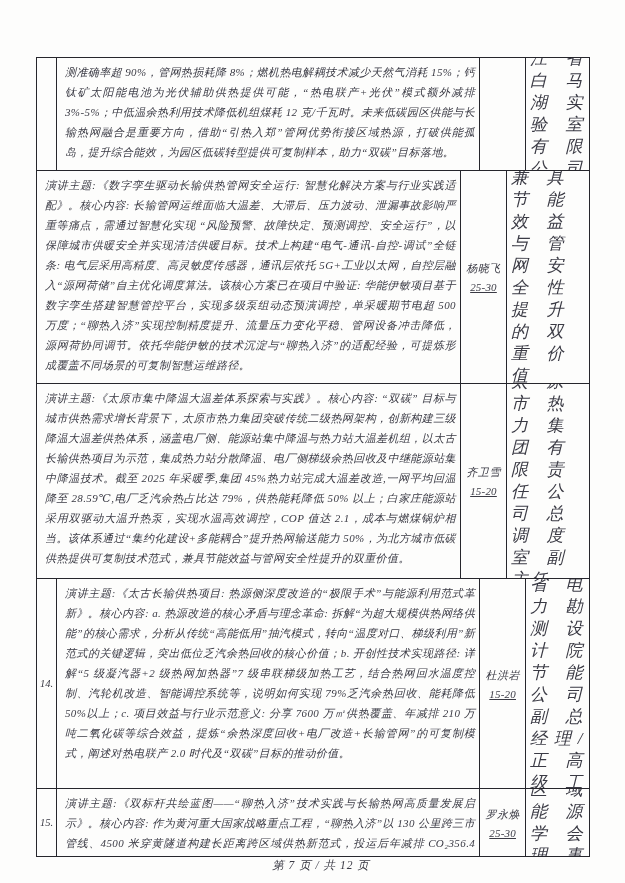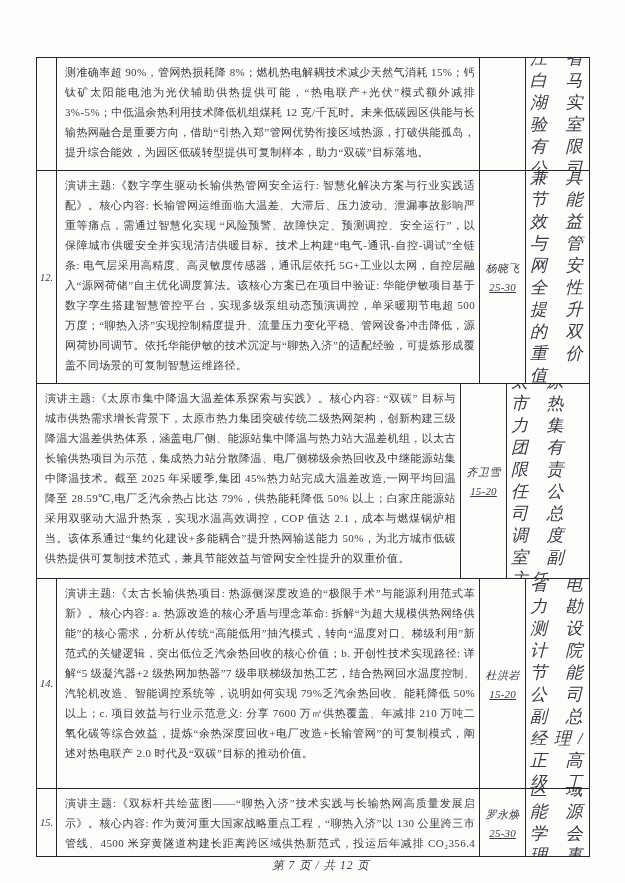--- a/index.html
+++ b/index.html
@@ -39,20 +39,21 @@
     font-size: 10.5px;
     font-style: italic;
   }
   .cell-content {
     width: 424px;
     padding: 4px 4px 4px 8px;
     font-size: 11px;
     line-height: 20px;
     letter-spacing: 0.4px;
     text-align: justify;
+    font-style: italic;
   }
   .cell-speaker {
     width: 46px;
     display: flex; flex-direction: column;
     align-items: center; justify-content: center;
     font-size: 11px;
     font-style: italic;
     gap: 5px;
   }
   .cell-title {
@@ -96,21 +97,20 @@
       <div class="cell cell-speaker">
         <div class="speaker-name"></div>
         <div class="speaker-duration"></div>
       </div>
       <div class="cell cell-title">
         <div class="title-text">副主任,浙江省白马湖实验室有限公司副总经理</div>
       </div>
     </div>
 
     <div class="t-row" style="height:213px">
-      <div class="cell cell-num">12.</div>
       <div class="cell cell-content">演讲主题:《数字孪生驱动长输供热管网安全运行: 智慧化解决方案与行业实践适配》。核心内容: 长输管网运维面临大温差、大滞后、压力波动、泄漏事故影响严重等痛点，需通过智慧化实现 “风险预警、故障快定、预测调控、安全运行”，以保障城市供暖安全并实现清洁供暖目标。技术上构建“电气-通讯-自控-调试”全链条: 电气层采用高精度、高灵敏度传感器，通讯层依托 5G+工业以太网，自控层融入“源网荷储”自主优化调度算法。该核心方案已在项目中验证: 华能伊敏项目基于数字孪生搭建智慧管控平台，实现多级泵组动态预演调控，单采暖期节电超 500 万度；“聊热入济”实现控制精度提升、流量压力变化平稳、管网设备冲击降低，源网荷协同调节。依托华能伊敏的技术沉淀与“聊热入济”的适配经验，可提炼形成覆盖不同场景的可复制智慧运维路径。</div>
       <div class="cell cell-speaker">
         <div class="speaker-name">杨晓飞</div>
         <div class="speaker-duration">25-30</div>
       </div>
       <div class="cell cell-title">
         <div class="title-text">兼具节能效益与管网安全性提升的双重价值</div>
       </div>
     </div>
 

